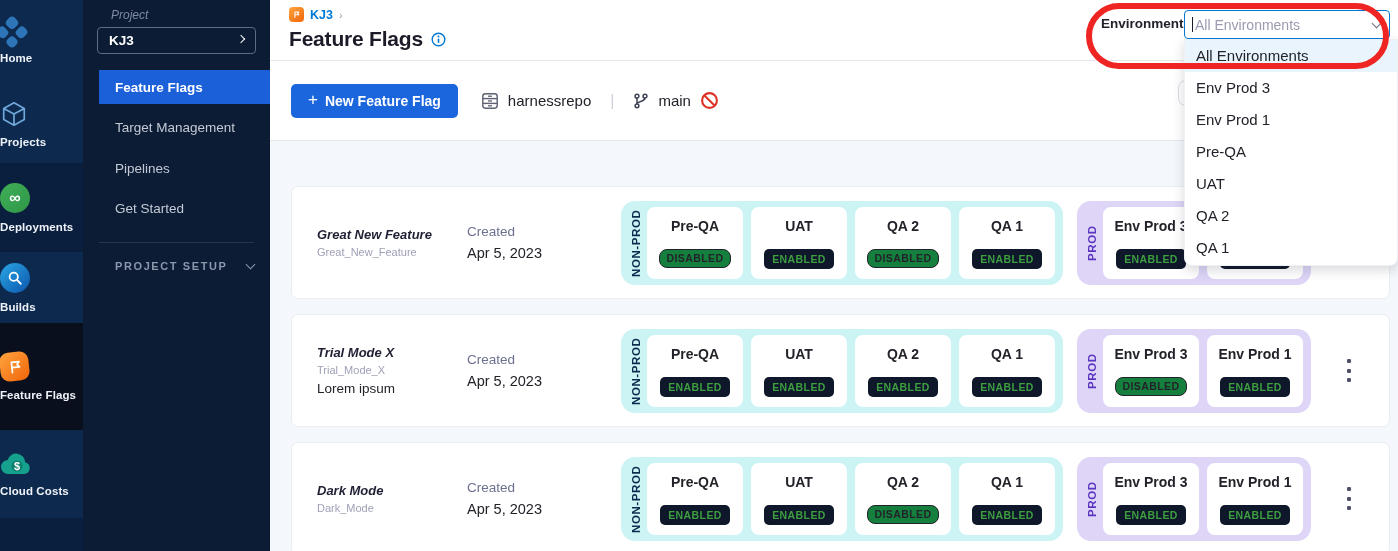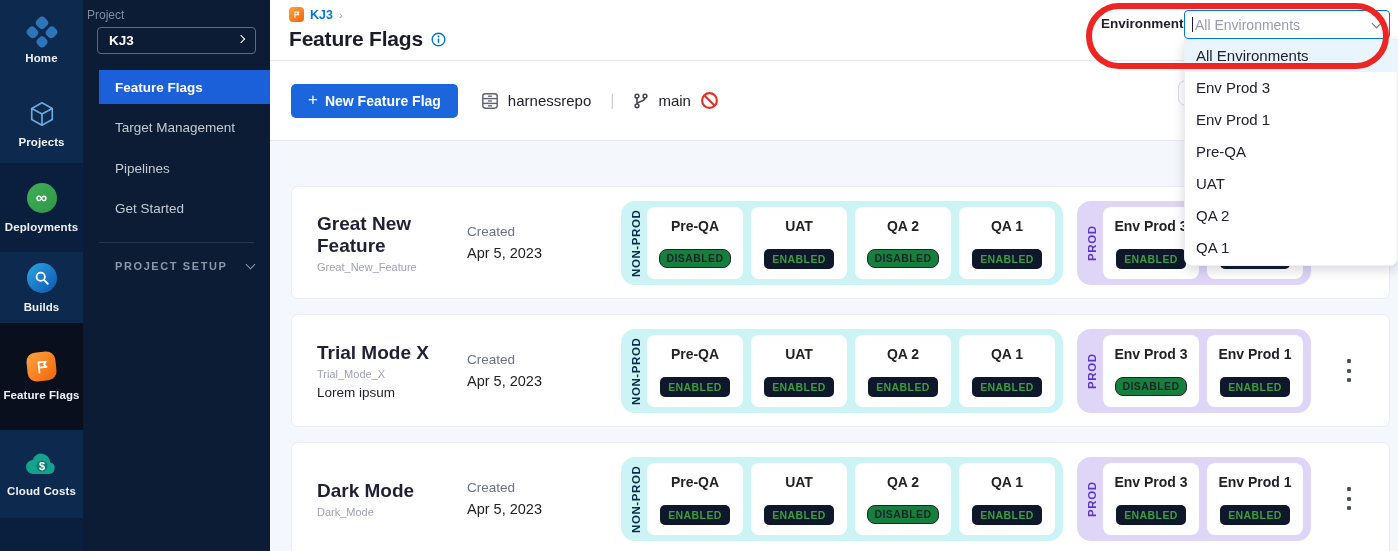--- a/index.html
+++ b/index.html
@@ -1,35 +1,35 @@
 <!DOCTYPE html>
 <html><head>
 <meta charset="utf-8">
 <style>
   * { margin:0; padding:0; box-sizing:border-box; }
   html,body { width:1398px; height:551px; font-family:"Liberation Sans", sans-serif; }
   #app { position:relative; width:1398px; height:551px; overflow:hidden; background:#fff; }
 
   
   .rail { position:absolute; left:0; top:0; width:83px; height:551px; background:#0a1f3d; display:flex; flex-direction:column; }
-  .rail-item { display:flex; flex-direction:column; align-items:center; justify-content:center; gap:8px; background:#0a1f3d; cursor:pointer; }
+  .rail-item { display:flex; flex-direction:column; justify-content:center; gap:8px; background:#0a1f3d; cursor:pointer; }
   .rail-item.lt { background:#0d2a4e; }
   .rail-item.sel { background:#0a0f1d; }
   .rail-item .lbl { font-size:11.5px; font-weight:700; color:#eef2f8; letter-spacing:.1px; } 
   .harness-logo { width:24px; height:24px; transform:rotate(45deg); display:grid; grid-template-columns:1fr 1fr; grid-template-rows:1fr 1fr; gap:3px; }
   .harness-logo i { background:#2e74b9; border-radius:4px; }
   .circle-ic { width:30px; height:30px; border-radius:50%; display:flex; align-items:center; justify-content:center; }
   .dep-ic { background:linear-gradient(135deg,#3fae57,#2f9747); color:#fff; font-size:16px; font-weight:700; line-height:1; }
   .bld-ic { background:linear-gradient(135deg,#2aa7e4,#0d55ad); }
   .ff-ic { width:29px; height:29px; border-radius:9px; background:linear-gradient(140deg,#ffa43e,#f0650a); transform:rotate(-6deg); display:flex; align-items:center; justify-content:center; }
   .cc-ic { width:34px; height:26px; }
 
   
   .projnav { position:absolute; left:83px; top:0; width:187px; height:551px; background:#0c1c34; color:#cdd3de; }
-  .proj-label { margin:8px 0 0 4px; font-size:12px; color:#7e8ba3; }
+  .proj-label { margin:8px 0 0 28px; font-size:12px; color:#7e8ba3;font-style:italic; }
   .proj-select { margin:5px 14px 0 14px; height:27px; border:1px solid #5b6b82; border-radius:4px; display:flex; align-items:center; justify-content:space-between; padding:0 11px; cursor:pointer; }
   .proj-select .val { color:#fff; font-size:13.5px; font-weight:700; }
   .nav-menu { margin-top:16px; list-style:none; }
   .nav-menu li { height:34px; margin:0 0 6.5px 16px; display:flex; align-items:center; padding-left:16px; font-size:13.5px; color:#c3cad6; cursor:pointer; }
   .nav-menu li.selected { background:#1b5fd9; color:#fff; font-weight:600; }
   .nav-div { border-top:1px solid #22364f; margin:16px 16px 0 16px; }
   .proj-setup { margin:14px 16px 0 32px; height:18px; display:flex; align-items:center; justify-content:space-between; font-size:11px; font-weight:700; letter-spacing:1.6px; color:#8b97ab; cursor:pointer; }
 
   .chev { display:inline-block; width:7px; height:7px; border-right:1.6px solid #6c7080; border-bottom:1.6px solid #6c7080; transform:rotate(45deg); margin-top:-3px; }
   .chev.white { border-color:#fff; transform:rotate(-45deg); width:6px; height:6px; }
@@ -47,21 +47,21 @@
 
   .toolbar { height:80px; background:#fff; border-bottom:1px solid #e7e8ee; display:flex; align-items:center; padding-left:21px; }
   .btn-primary { height:34px; padding:0 17px; background:#1b66dd; border:none; border-radius:5px; color:#fff; font-size:14px; font-weight:600; font-family:inherit; display:flex; align-items:center; gap:7px; cursor:pointer; }
   .btn-primary .plus { font-size:17px; font-weight:400; margin-top:-2px; }
   .repo-group { display:flex; align-items:center; gap:9px; margin-left:23px; font-size:15px; color:#22222a; }
   .vbar { color:#cfd1da; margin:0 10px; font-size:16px; }
 
   .content { flex:1; background:#f4f7fb; padding:45px 0 0 21px; overflow:hidden; }
   .flag-row { width:1099px; height:113px; background:#fff; border:1px solid #eaedf2; border-radius:7px; margin-bottom:15px; display:flex; align-items:center; padding:0 20px 0 25px; }
   .flag-info { width:150px; }
-  .flag-name { font-size:19px; font-weight:700; color:#1f2033; }
+  .flag-name { font-size:13px; font-weight:700; color:#1f2033;font-style:italic; }
   .flag-id { font-size:11px; color:#9fa0b7; margin-top:4px; }
   .flag-desc { font-size:13.5px; color:#22222a; margin-top:5px; }
   .flag-created { width:150px; }
   .created-label { font-size:13.5px; color:#6d7191; }
   .created-date { font-size:14.5px; color:#22222a; margin-top:6px; }
   .env-area { margin-left:auto; display:flex; align-items:center; }
   .env-group { border-radius:14px; padding:6px 8px 6px 4px; display:flex; align-items:stretch; }
   .env-group.nonprod { background:#cdf4f5; margin-right:14px; }
   .env-group.prod { background:#ded5f7; }
   .env-group-label { width:22px; display:flex; align-items:center; justify-content:center; writing-mode:vertical-rl; transform:rotate(180deg); font-size:11.5px; font-weight:800; letter-spacing:.6px; }

